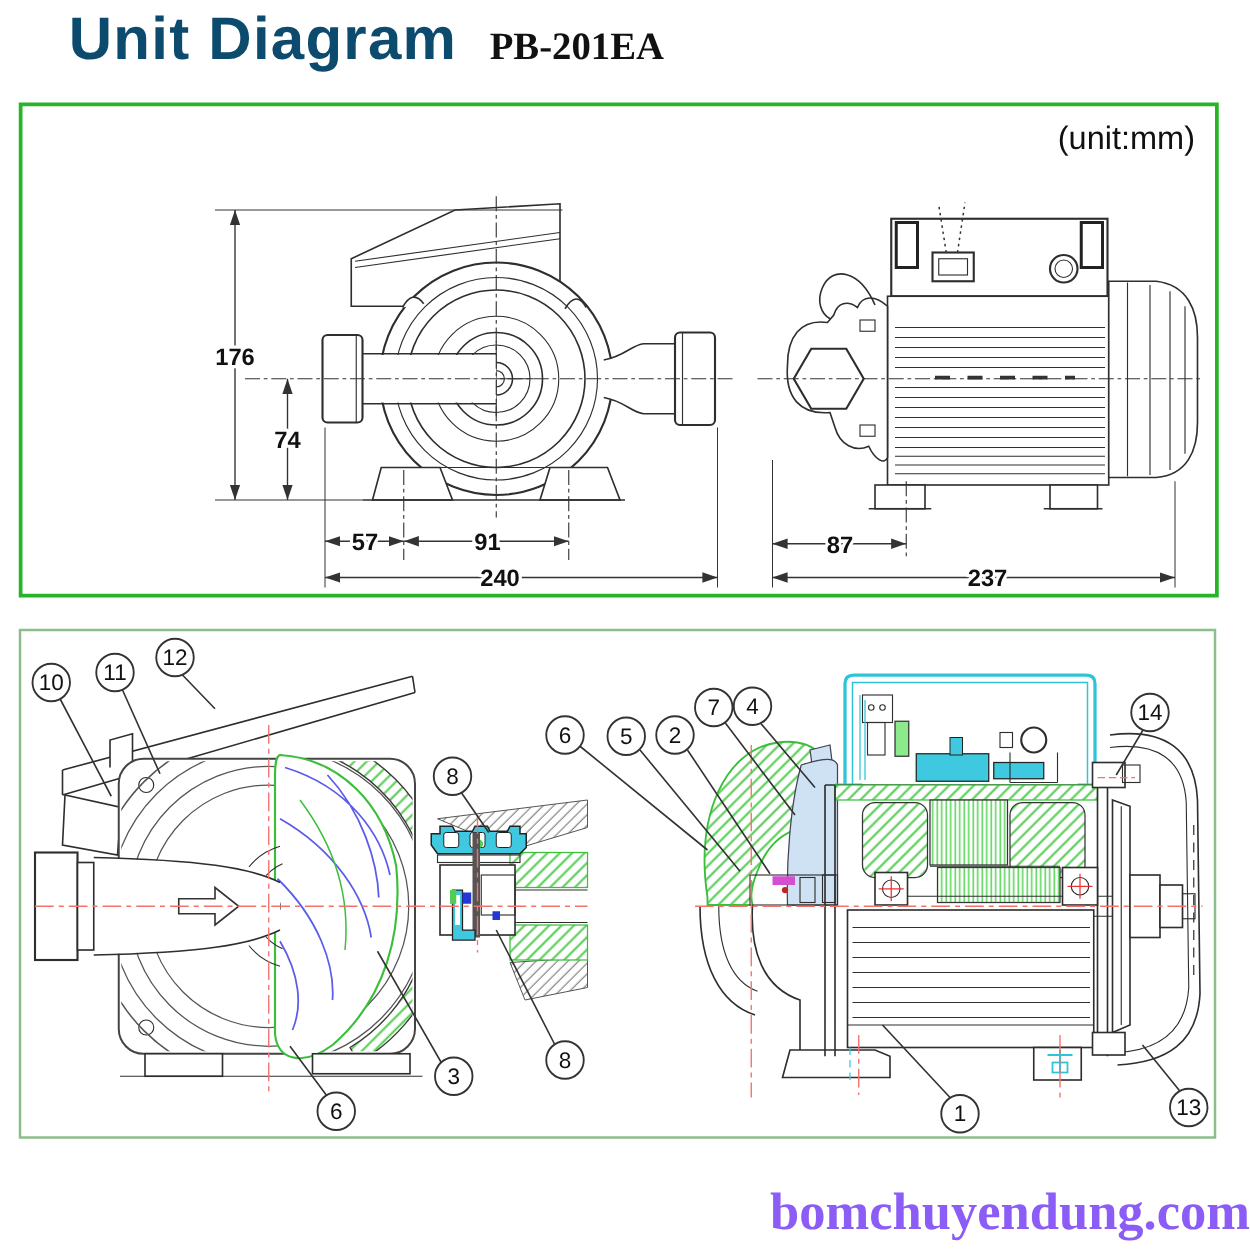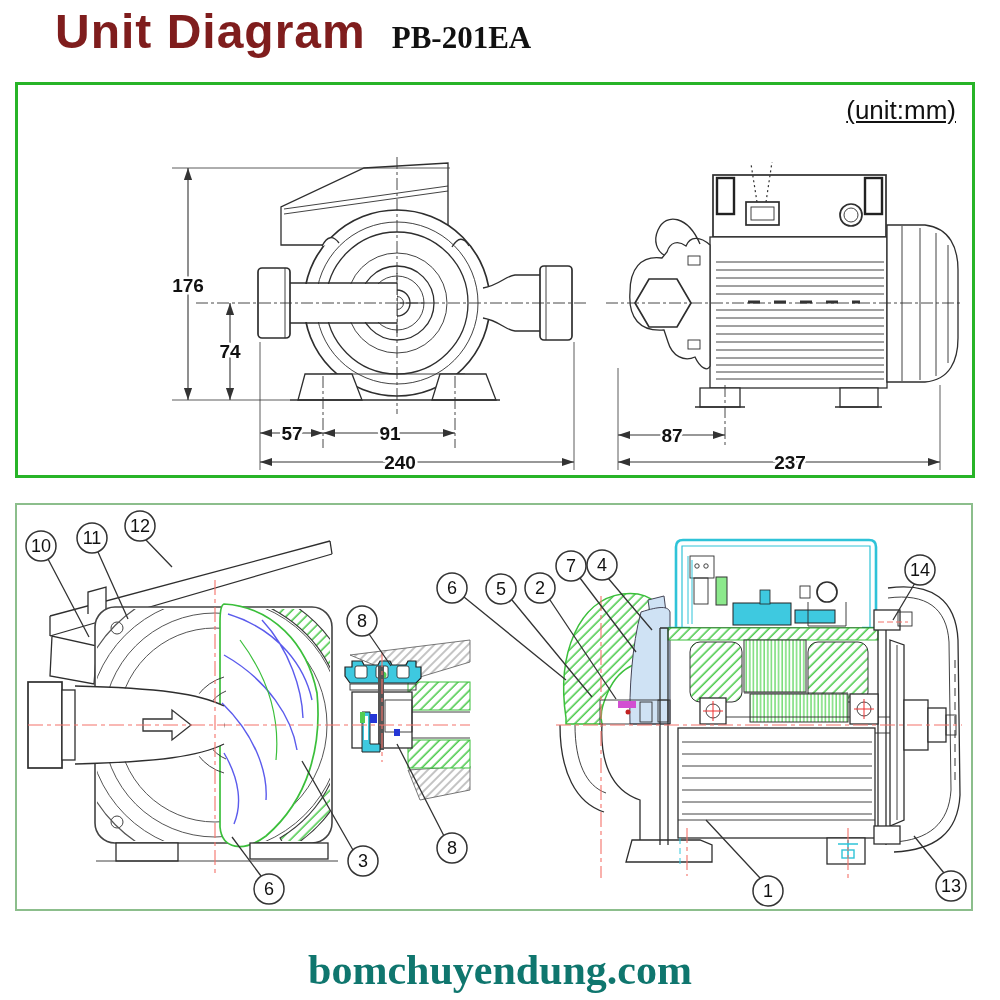--- a/index.html
+++ b/index.html
@@ -1,30 +1,30 @@
 <!DOCTYPE html>
 <html><head>
 <meta charset="utf-8">
 <style>
   html,body{margin:0;padding:0;background:#fff;}
   #page{position:relative;width:1000px;height:1000px;background:#fff;overflow:hidden;
         font-family:"Liberation Sans",sans-serif;}
   
   #hdr{position:absolute;left:55px;top:4px;white-space:nowrap;}
-  #hdr .t{font:bold 48px "Liberation Sans",sans-serif;color:#7f1d1d;letter-spacing:1px;}
+  #hdr .t{font:bold 48px "Liberation Sans",sans-serif;color:#0c4a6e;letter-spacing:1px;}
   #hdr .m{font:bold 31px "Liberation Serif",serif;color:#111;margin-left:26px;margin-top:48px;}
   
   #panel1{position:absolute;left:15px;top:82px;width:954px;height:390px;
           border:3px solid #28b428;background:#fff;}
   #panel2{position:absolute;left:15px;top:503px;width:954px;height:404px;
           border:2px solid #8cbe8c;background:#fff;}
-  #unitlbl{position:absolute;right:16px;top:10px;font:400 26px "Liberation Sans",sans-serif;color:#111;text-decoration:underline;}
+  #unitlbl{position:absolute;right:16px;top:10px;font:400 26px "Liberation Sans",sans-serif;color:#111;}
   
-  #ftr{position:absolute;left:0;top:946px;width:1000px;text-align:center;
-       font:bold 42px "Liberation Serif",serif;color:#0f766e;}
+  #ftr{position:absolute;left:0;top:946px;width:1000px;text-align:right;
+       font:bold 42px "Liberation Serif",serif;color:#8b5cf6;}
   
   svg{display:block;}
   .ln{stroke:#2e2e2e;stroke-width:1.3;fill:none;}
   .lnt{stroke:#2e2e2e;stroke-width:0.9;fill:none;}
   .lnw{stroke:#2e2e2e;stroke-width:1.3;fill:#fff;}
   .lnw2{stroke:#2e2e2e;stroke-width:1.7;fill:#fff;}
   .dim{stroke:#333;stroke-width:1.1;fill:none;}
   .ext{stroke:#333;stroke-width:0.8;fill:none;}
   .cl{stroke:#333;stroke-width:0.9;fill:none;stroke-dasharray:12 3 3 3;}
   .rcl{stroke:#f4726a;stroke-width:1.1;fill:none;stroke-dasharray:15 4 4 4;}

